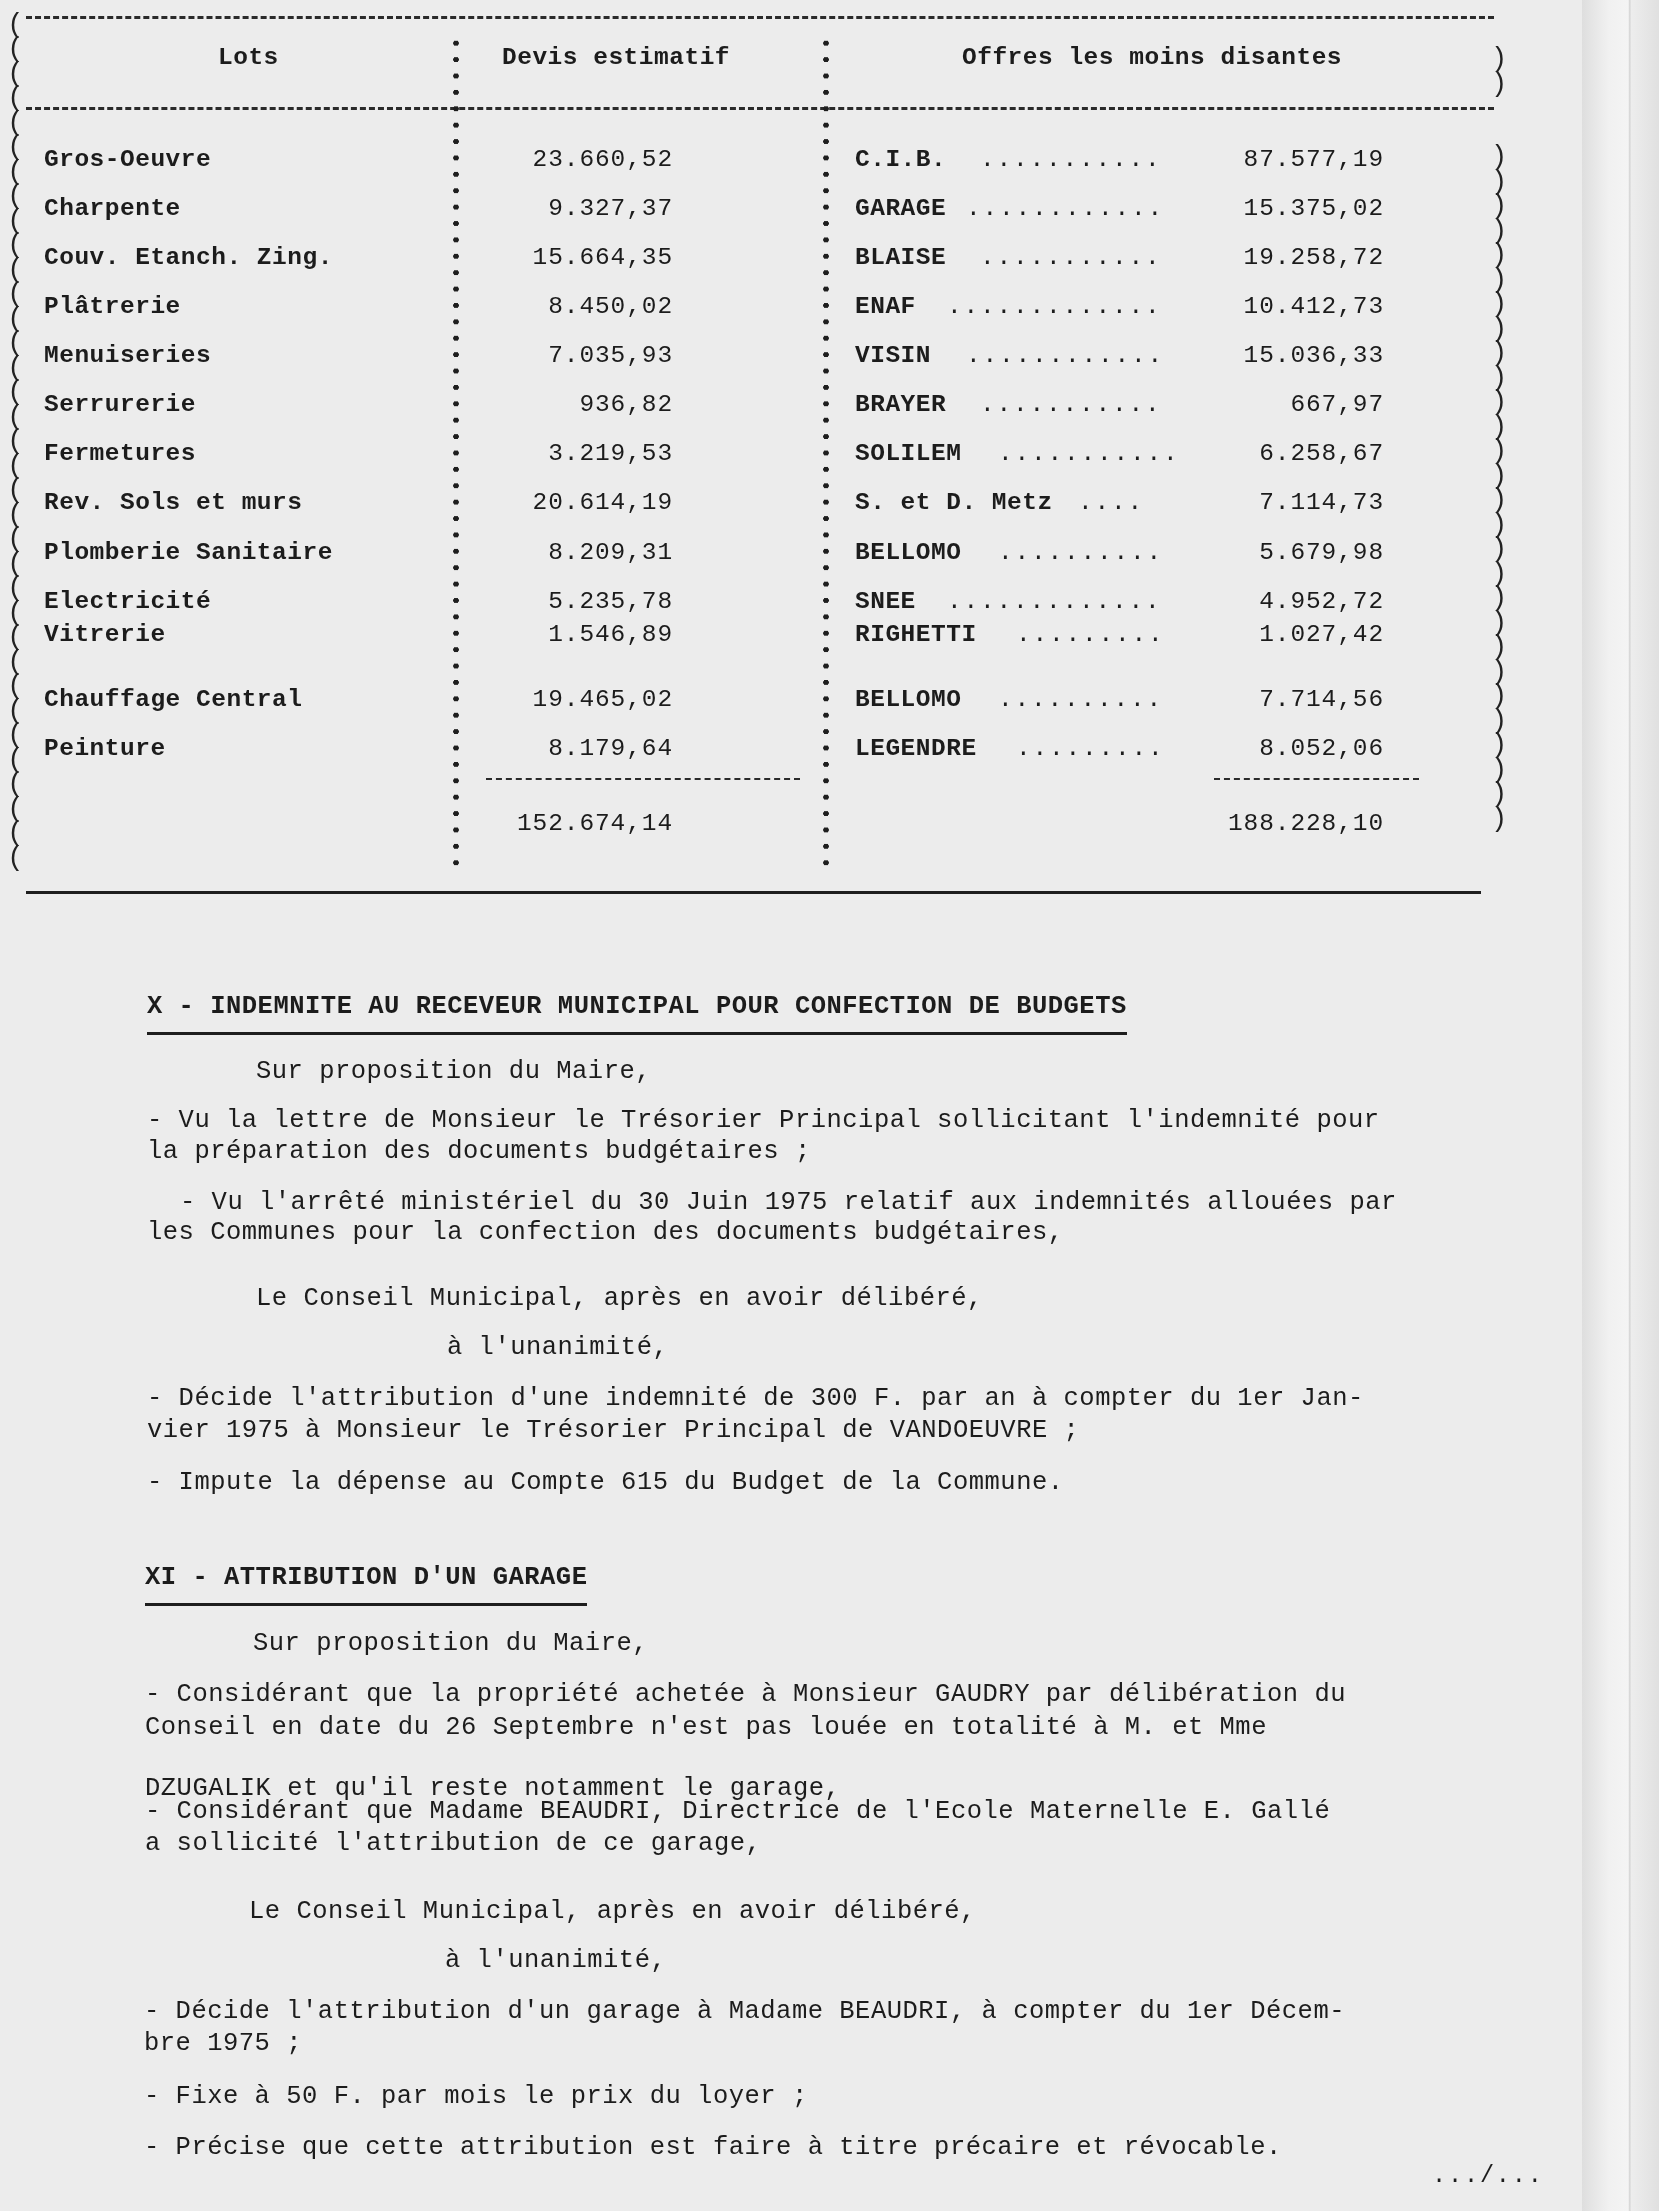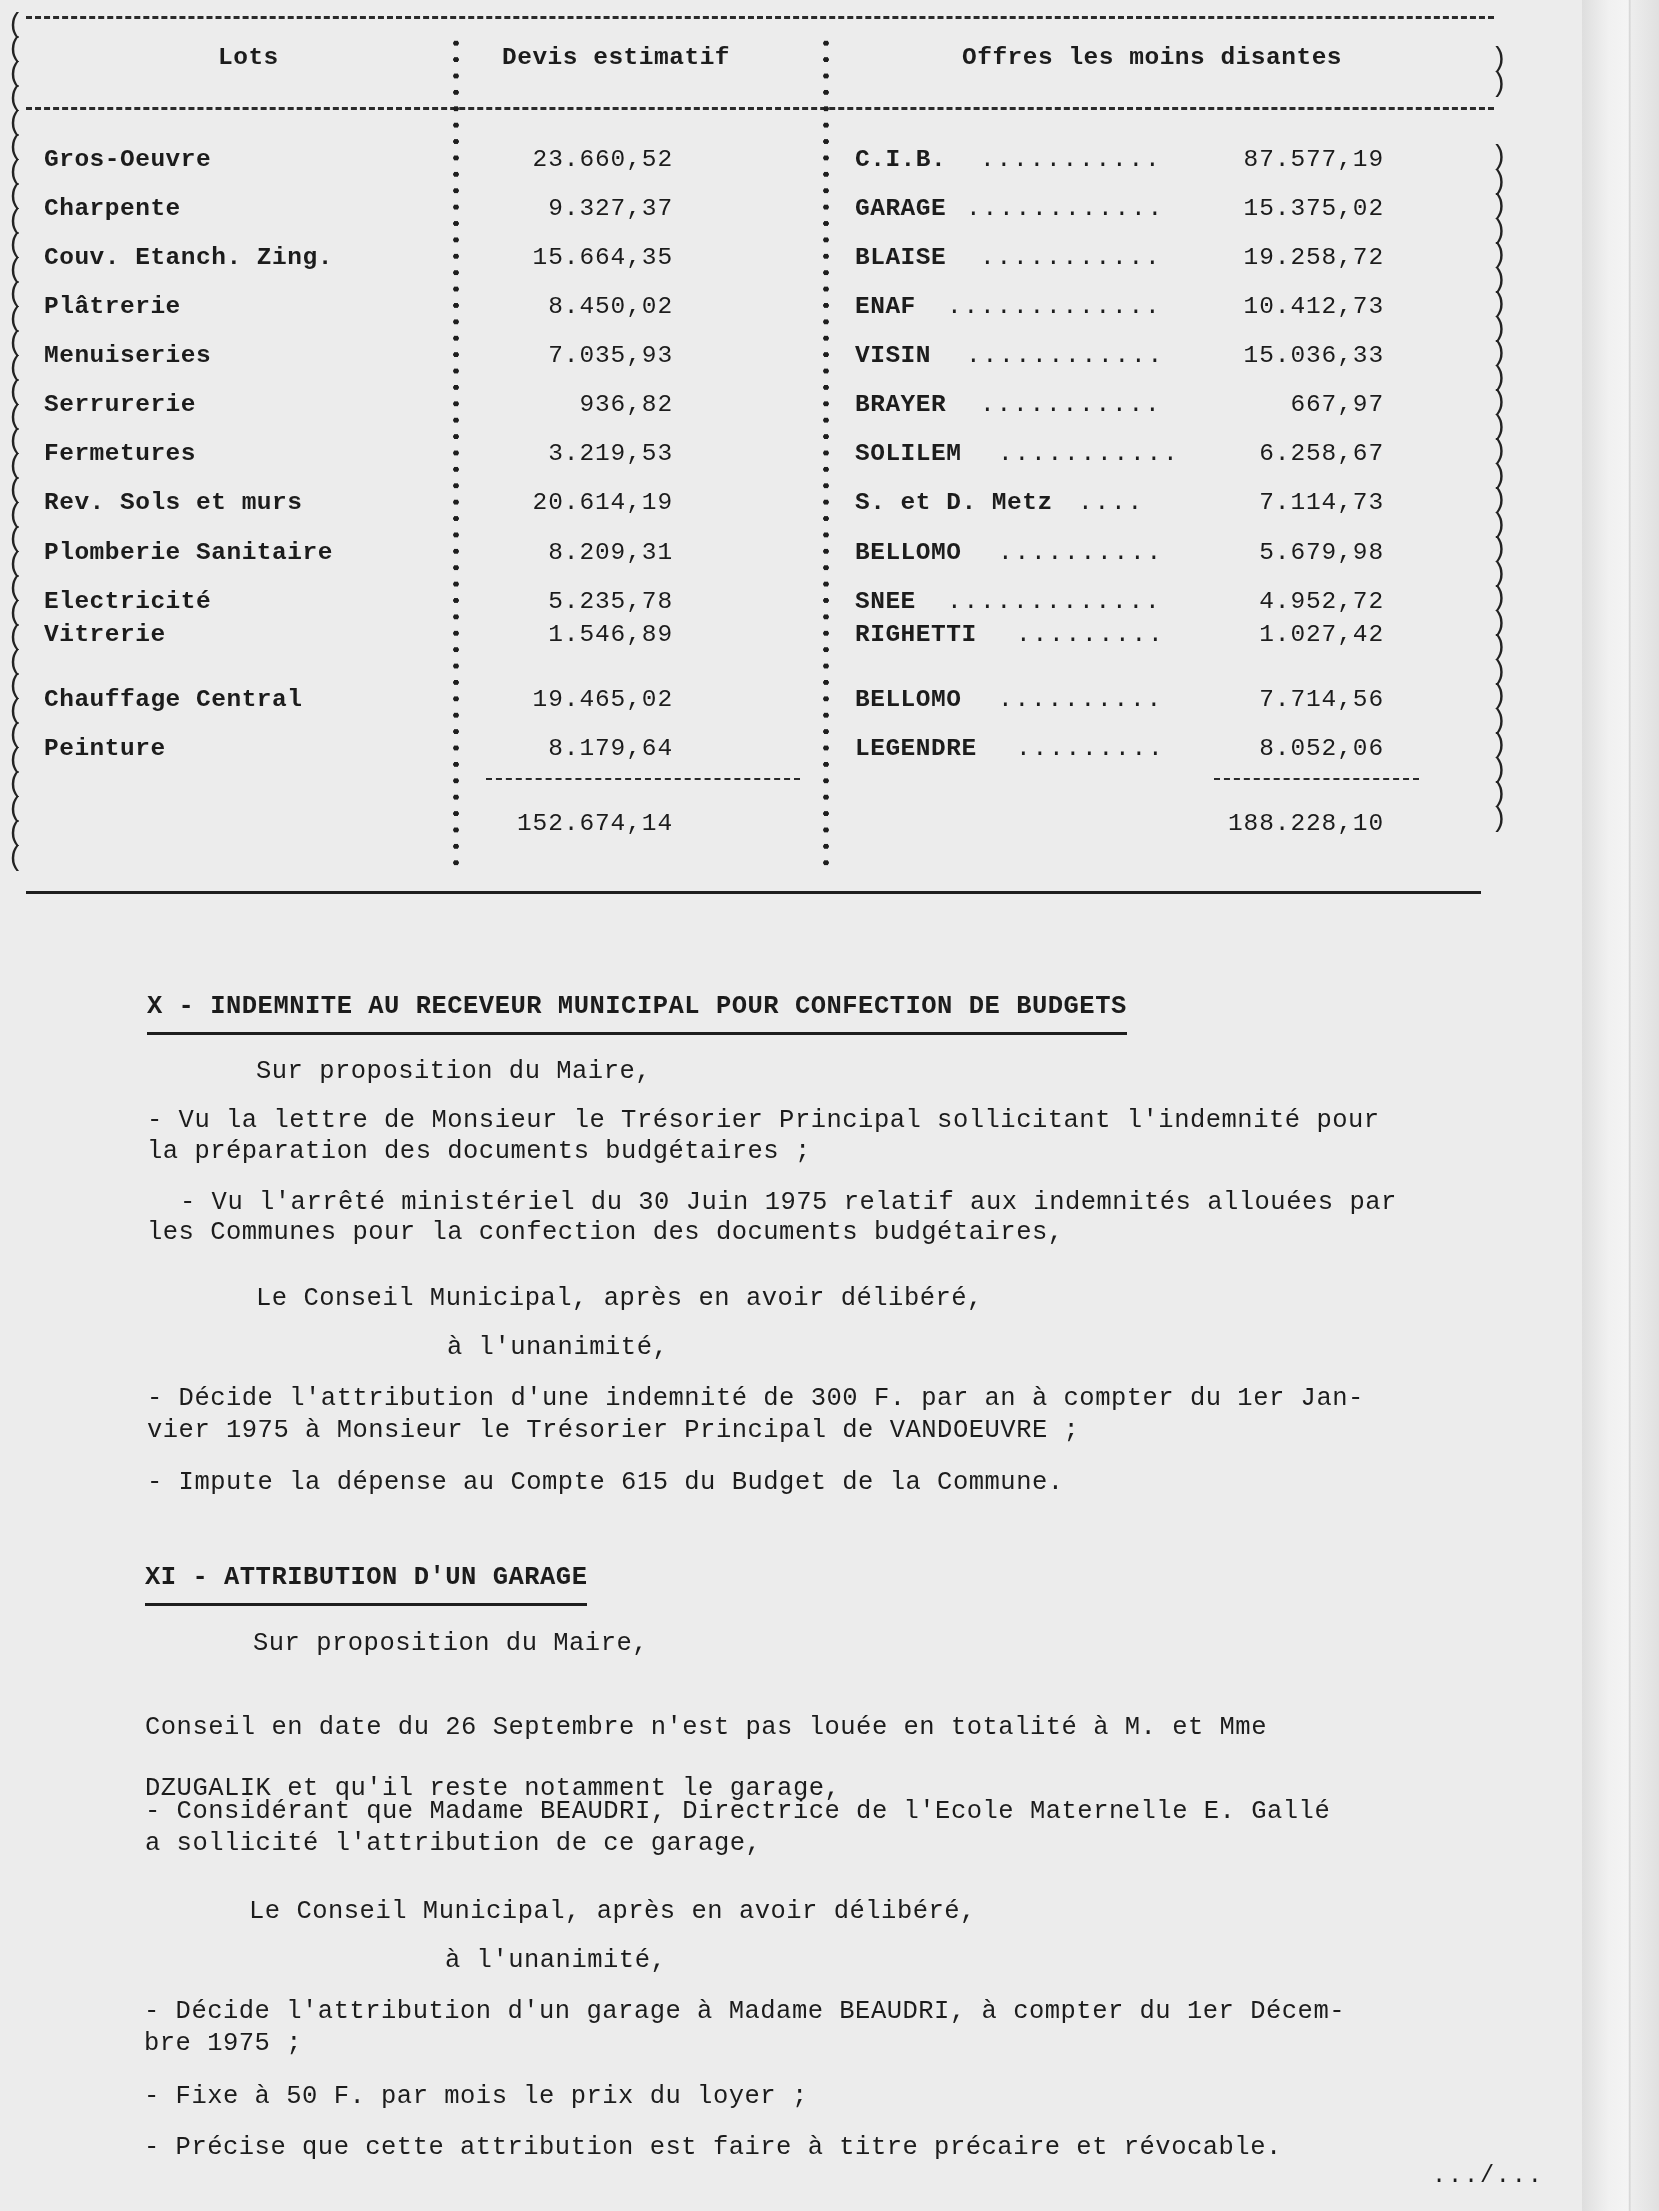--- a/index.html
+++ b/index.html
@@ -259,20 +259,21 @@
   <div class="txt" style="left:133px; top:1186px;margin-left:47px;">- Vu l'arrêté ministériel du 30 Juin 1975 relatif aux indemnités allouées par</div>
   <div class="txt" style="left:147px; top:1216px;">les Communes pour la confection des documents budgétaires,</div>
   <div class="txt" style="left:256px; top:1282px;">Le Conseil Municipal, après en avoir délibéré,</div>
   <div class="txt" style="left:447px; top:1331px;">à l'unanimité,</div>
   <div class="txt" style="left:147px; top:1382px;">- Décide l'attribution d'une indemnité de 300 F. par an à compter du 1er Jan-</div>
   <div class="txt" style="left:147px; top:1414px;">vier 1975 à Monsieur le Trésorier Principal de VANDOEUVRE ;</div>
   <div class="txt" style="left:147px; top:1466px;">- Impute la dépense au Compte 615 du Budget de la Commune.</div>
 
   <div class="txt title" style="left:145px; top:1562px;">XI - ATTRIBUTION D'UN GARAGE</div>
   <div class="txt" style="left:253px; top:1627px;">Sur proposition du Maire,</div>
+  <div class="txt" style="left:145px; top:1678px;">- Considérant que la propriété achetée à Monsieur GAUDRY par délibération du</div>
   <div class="txt" style="left:145px; top:1711px;">Conseil en date du 26 Septembre n'est pas louée en totalité à M. et Mme</div>
   <div class="txt" style="left:145px; top:1744px;margin-top:28px;">DZUGALIK et qu'il reste notamment le garage,</div>
   <div class="txt" style="left:145px; top:1795px;">- Considérant que Madame BEAUDRI, Directrice de l'Ecole Maternelle E. Gallé</div>
   <div class="txt" style="left:145px; top:1827px;">a sollicité l'attribution de ce garage,</div>
   <div class="txt" style="left:249px; top:1895px;">Le Conseil Municipal, après en avoir délibéré,</div>
   <div class="txt" style="left:445px; top:1944px;">à l'unanimité,</div>
   <div class="txt" style="left:144px; top:1995px;">- Décide l'attribution d'un garage à Madame BEAUDRI, à compter du 1er Décem-</div>
   <div class="txt" style="left:144px; top:2027px;">bre 1975 ;</div>
   <div class="txt" style="left:144px; top:2080px;">- Fixe à 50 F. par mois le prix du loyer ;</div>
   <div class="txt" style="left:144px; top:2131px;">- Précise que cette attribution est faire à titre précaire et révocable.</div>

